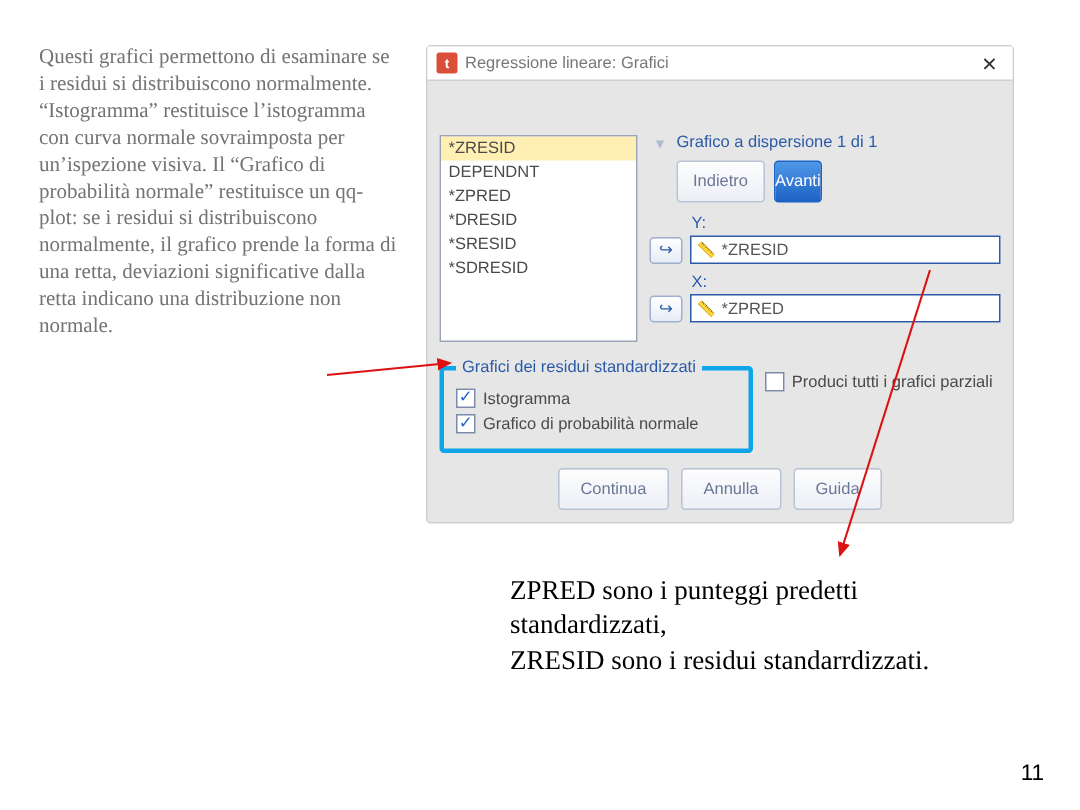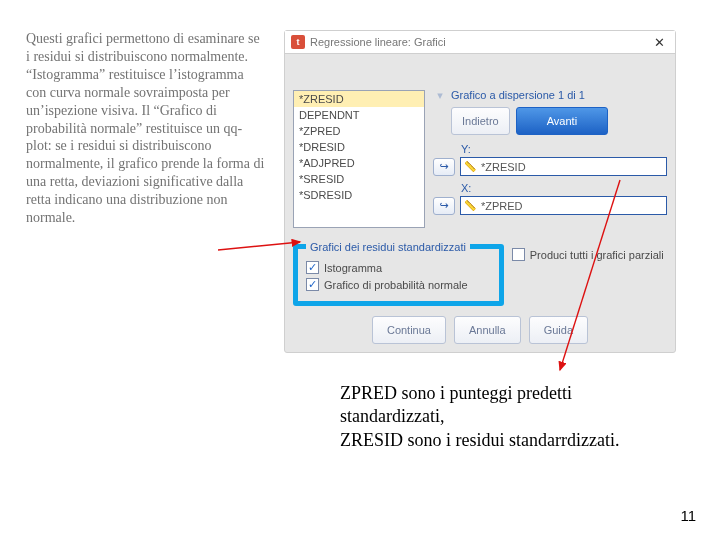--- a/index.html
+++ b/index.html
@@ -96,21 +96,21 @@
     border-radius: 3px;
     border: 1px solid #b9c3d6;
     color: #6a7896;
     background: linear-gradient(#fdfdfe,#eceff5);
     cursor: pointer;
   }
   .btn.primary {
     background: linear-gradient(#4f97e7,#1d62c5);
     border-color: #1d62c5;
     color: #fff;
-    padding: 0 30px;
+    padding: 0 0;
   }
   .field-row {
     display: flex; align-items: center;
     margin: 2px 0 6px 0;
   }
   .axis-lbl { width: 16px; color: #2b5aa8; font-size: 11px; }
   .move-btn {
     width: 22px; height: 18px;
     border: 1px solid #9fb0ce;
     border-radius: 3px;
@@ -131,21 +131,21 @@
   }
   .field-box .scale-icon {
     width: 12px; height: 12px; margin-right: 4px;
     font-size: 10px;
     display: inline-flex;
     align-items: center; justify-content: center;
     color: #c8a13a;
   }
   .groupbox {
     position: relative;
-    border: 5px solid #0ea5e9;
+    border: 3px solid #0ea5e9;
     border-radius: 3px;
     margin-top: 6px;
     padding: 8px 22px 6px 8px;
   }
   .groupbox .legend {
     position: absolute;
     top: -8px; left: 8px;
     background: #e6e6e6;
     padding: 0 4px;
     color: #2b5aa8;
@@ -204,21 +204,20 @@
     <span class="titlebar-title">Regressione lineare: Grafici</span>
     <span class="close-x">✕</span>
   </div>
   <div class="dialog-body">
     <div class="upper">
       <div class="listbox">
         <div class="list-item hl">*ZRESID</div>
         <div class="list-item">DEPENDNT</div>
         <div class="list-item">*ZPRED</div>
         <div class="list-item">*DRESID</div>
-        <div class="list-item">*ADJPRED</div>
         <div class="list-item">*SRESID</div>
         <div class="list-item">*SDRESID</div>
       </div>
       <div class="right-panel">
         <div class="scatter-line">
           <span class="arrow-handle">▾</span>
           <span>Grafico a dispersione 1 di 1</span>
         </div>
         <div class="nav-btns">
           <span class="btn">Indietro</span>

